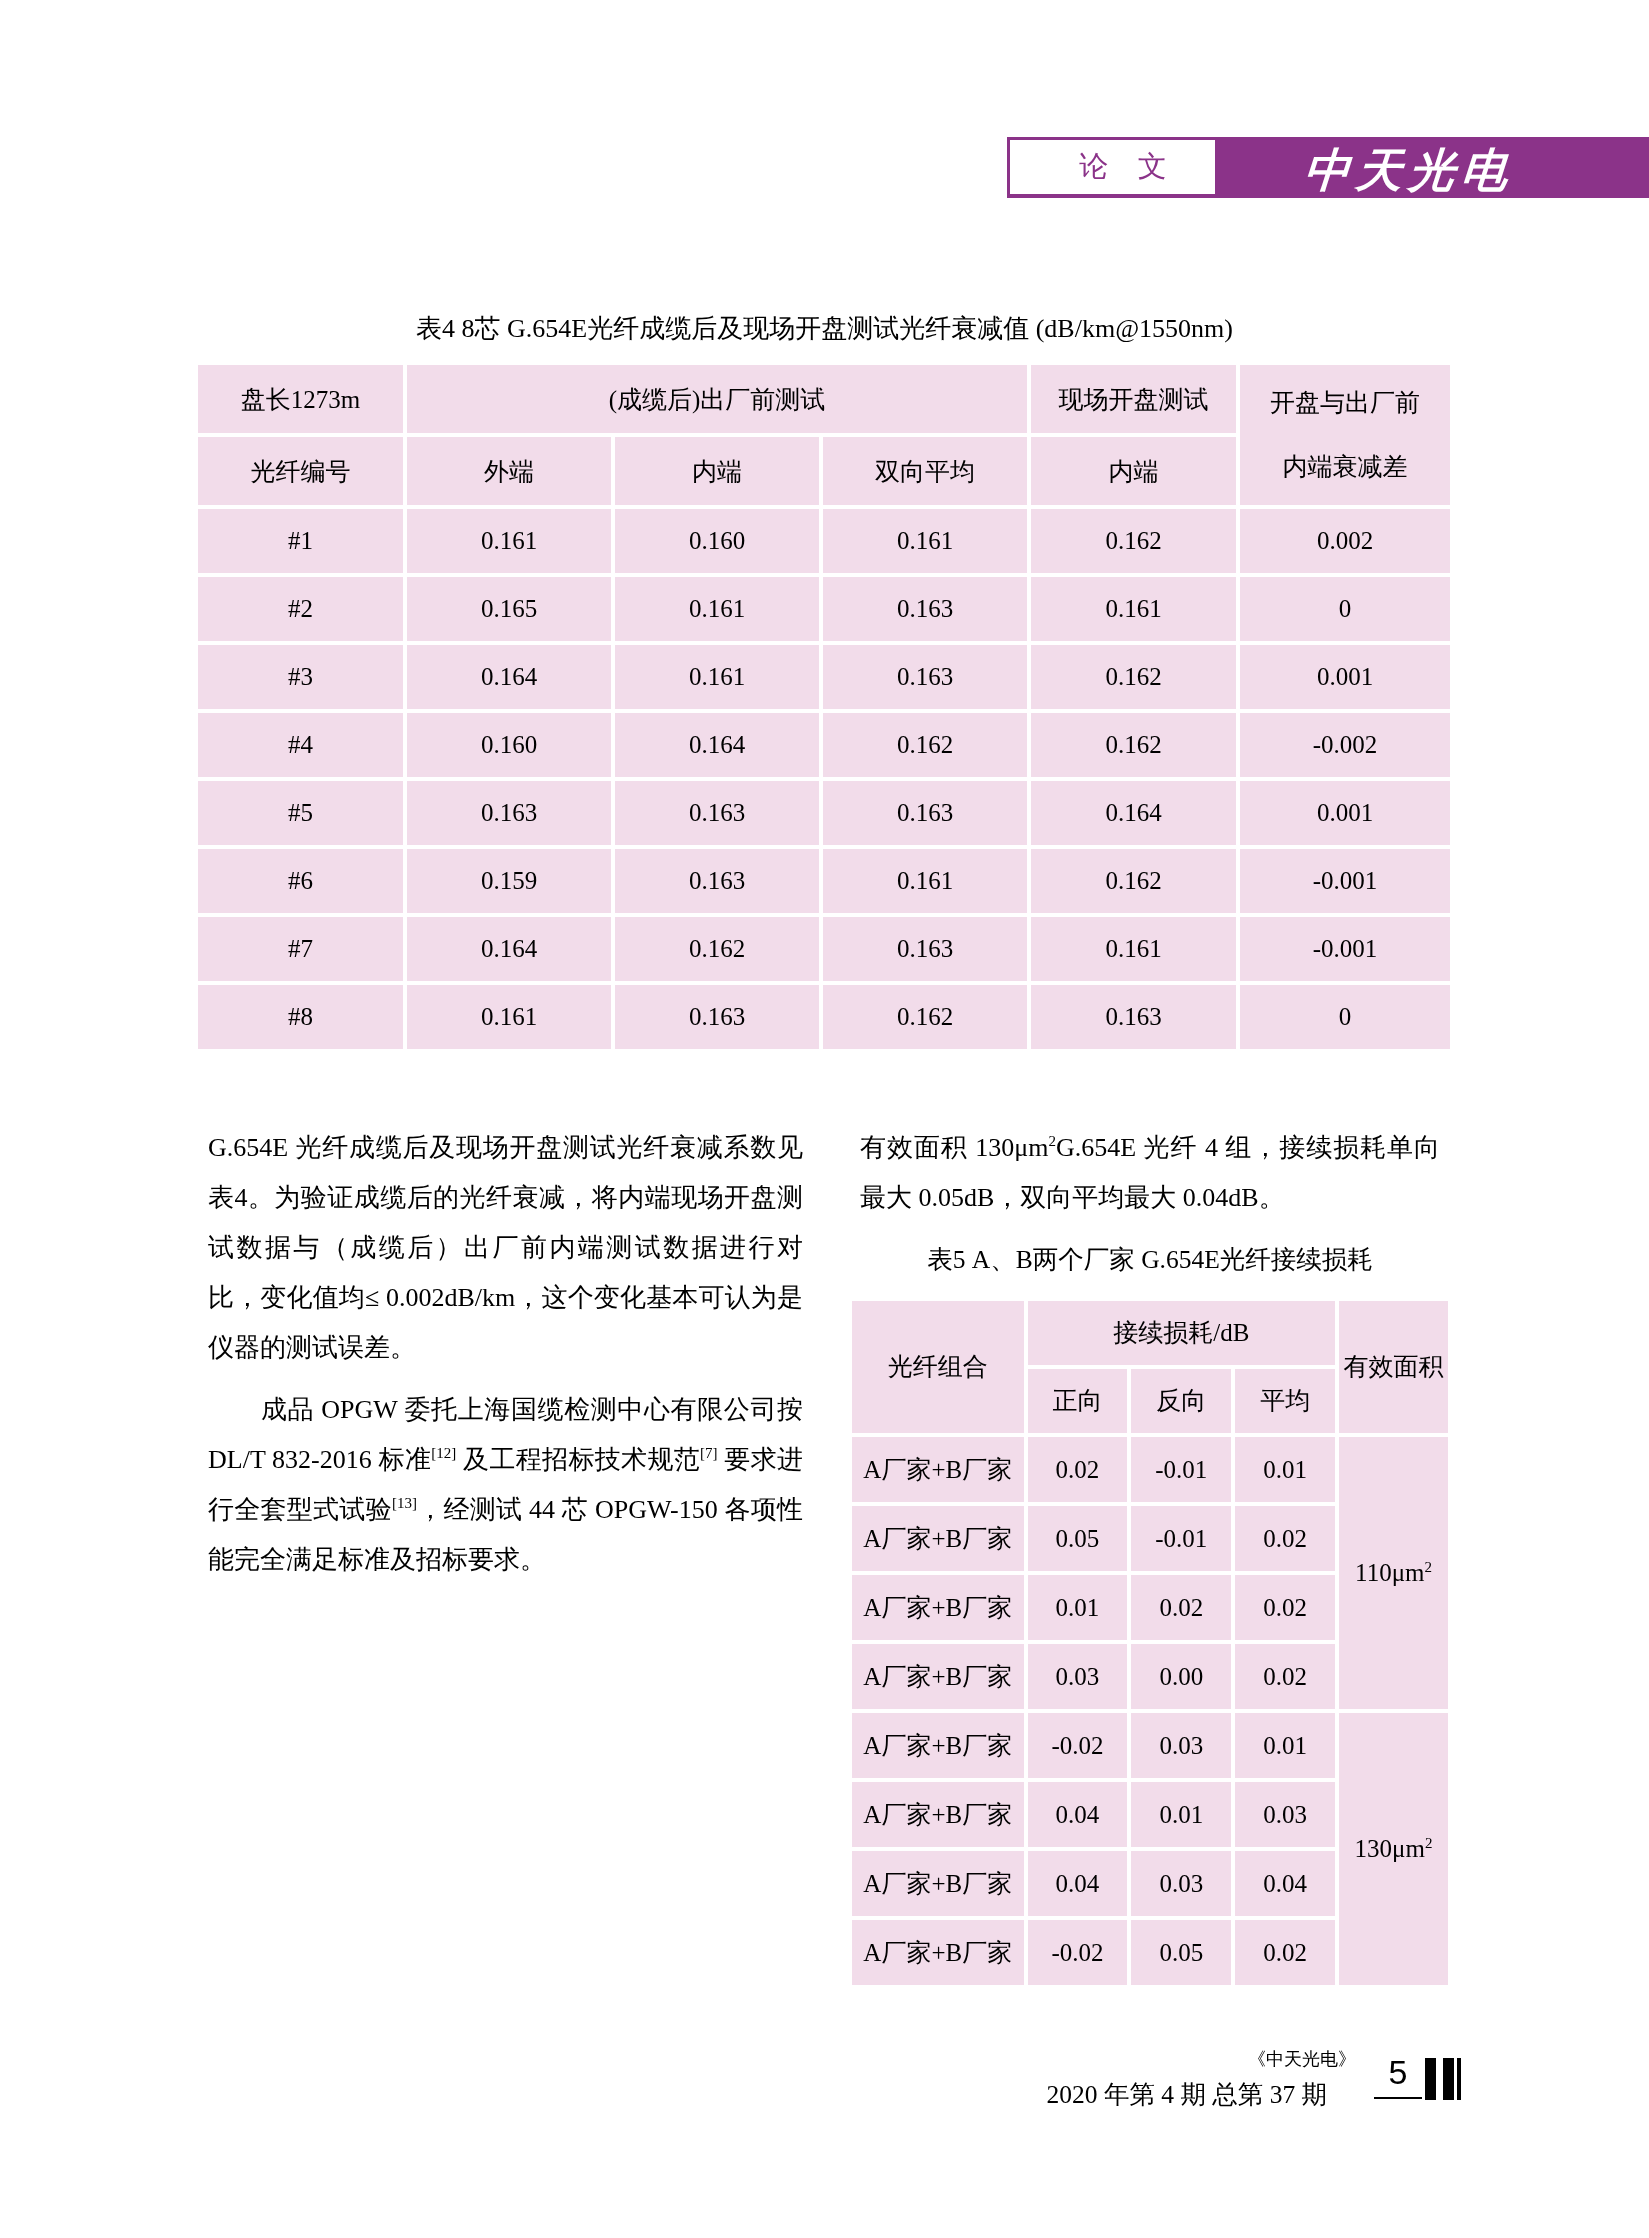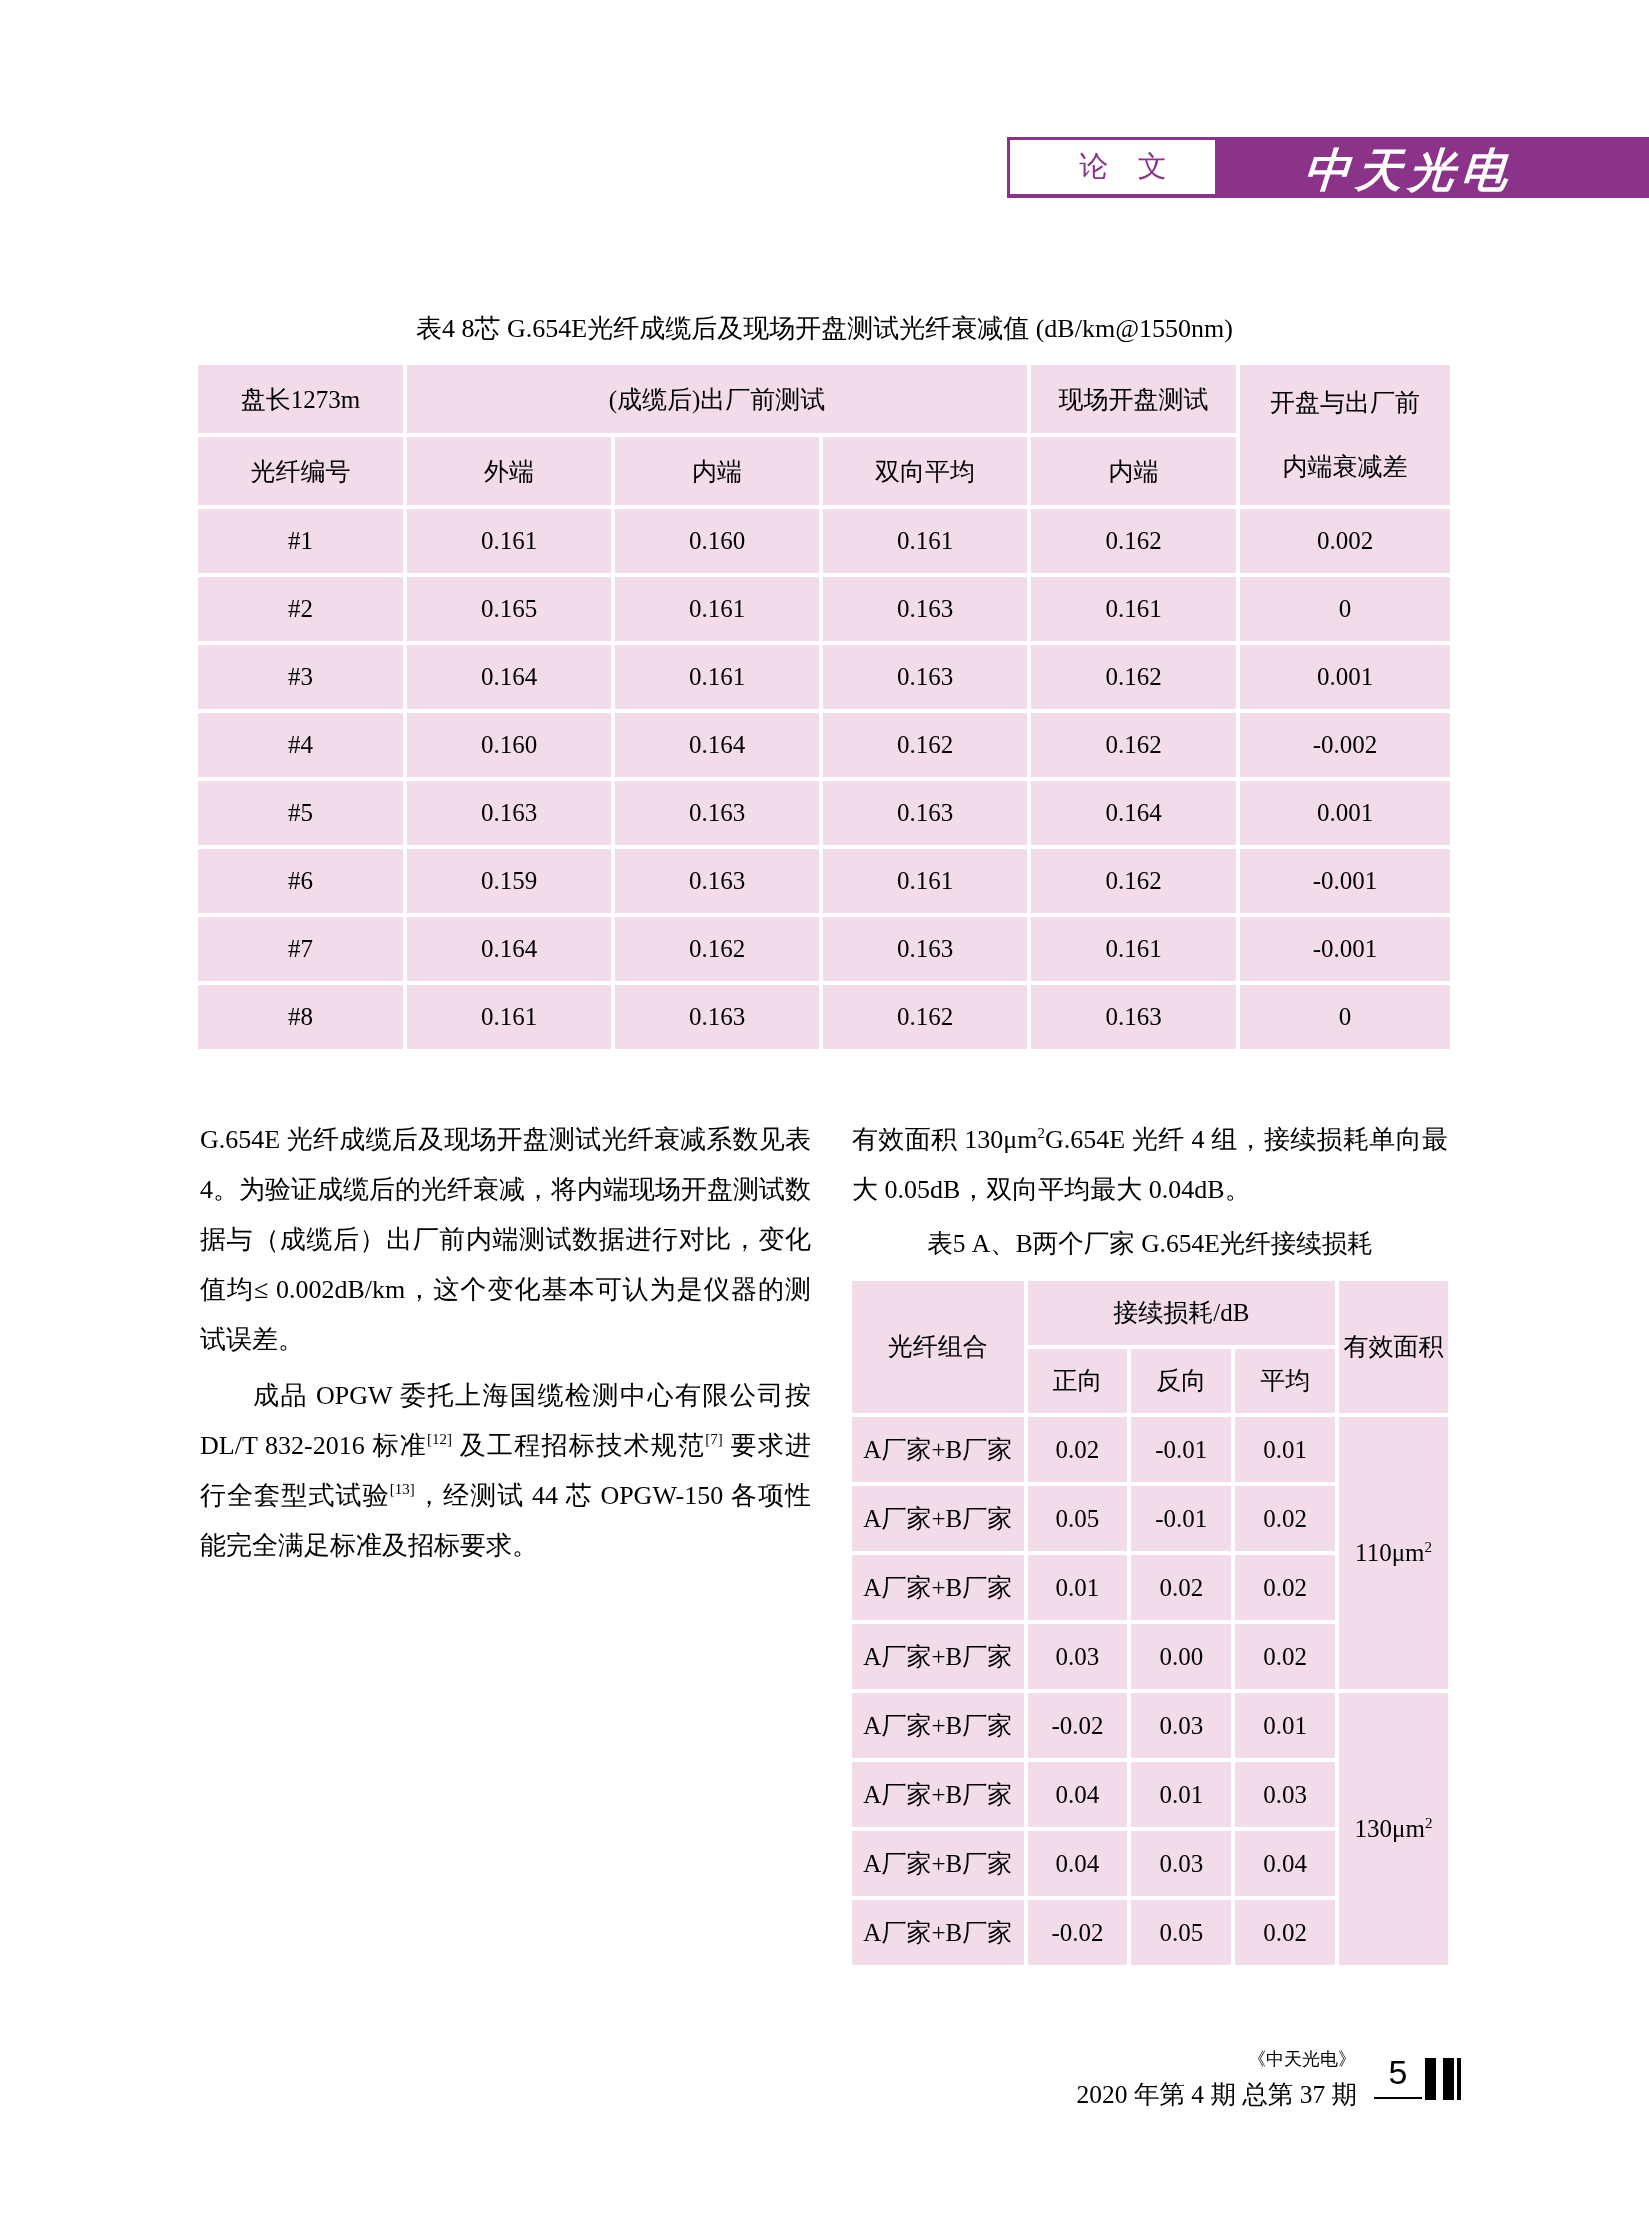--- a/index.html
+++ b/index.html
@@ -21,36 +21,36 @@
   .table4{position:absolute;top:361px;left:194px;}
   .table4 td.hd{height:68px;}
   .table4 td.dt{height:64px;}
   .diff-cell div{line-height:64px;}
 
   
   .colL{position:absolute;left:196px;top:1111px;width:619px;font-size:26px;line-height:50px;
         text-align:justify;text-justify:inter-ideograph;}
   .colR{position:absolute;left:848px;top:1111px;width:604px;font-size:26px;line-height:50px;
         text-align:justify;text-justify:inter-ideograph;}
-  .colL p,.colR p{margin:4px;}
+  .colL p,.colR p{margin:12px;}
   .p-indent{text-indent:53px;}
   .p-space{margin-top:6.4px !important;}
   .sec-heading{margin:0;font-weight:bold;font-size:27px;line-height:50px;}
   sup.cite{font-size:15px;vertical-align:super;line-height:0;}
   sup.unit{font-size:15px;vertical-align:super;line-height:0;}
 
   
   .t5caption{text-align:center;font-size:25.5px;line-height:50px;text-indent:0;}
   .table5{margin-top:8px;}
   .table5 td.hd{height:64px;}
   .table5 td.dt{height:65px;}
 
   
   .journal{position:absolute;top:2042px;left:1117px;width:239px;text-align:right;font-size:18px;line-height:34px;}
-  .issue{position:absolute;top:2078px;left:1038px;width:319px;text-align:right;font-size:25.5px;line-height:34px;}
+  .issue{position:absolute;top:2078px;left:1008px;width:319px;text-align:right;font-size:25.5px;line-height:34px;}
   .pageno{position:absolute;top:2053px;left:1374px;width:48px;text-align:center;font-size:34px;
           font-family:"Liberation Sans","DejaVu Sans",sans-serif;}
   .pageno-line{position:absolute;top:2097px;left:1374px;width:48px;height:2.4px;background:#000;}
   .bars{position:absolute;top:2058px;left:1425px;height:42px;display:flex;align-items:stretch;}
   .bar1{width:11.2px;background:#000;margin-right:6.4px;}
   .bar2{width:11.2px;background:#000;margin-right:3.2px;}
   .bar3{width:4px;background:#000;}
 </style>
 </head>
 <body>

